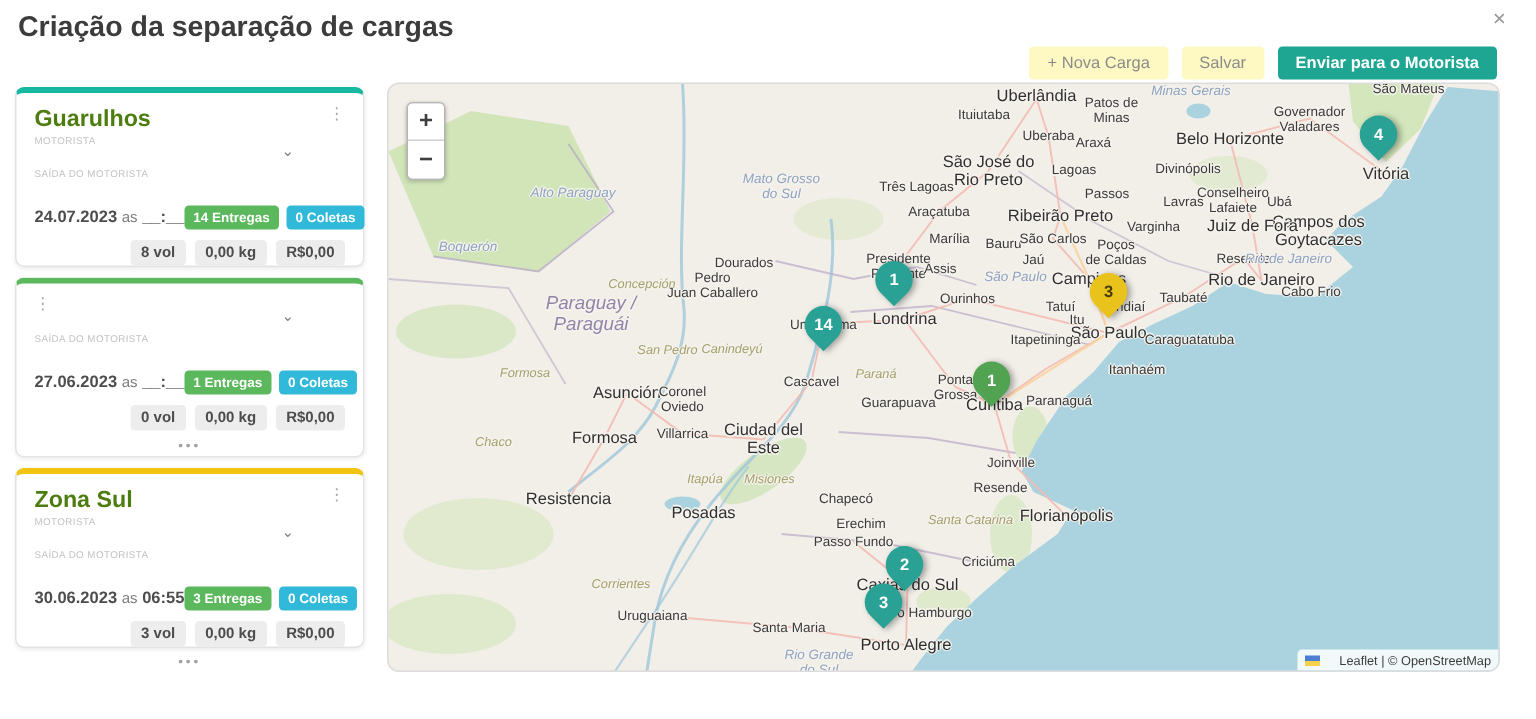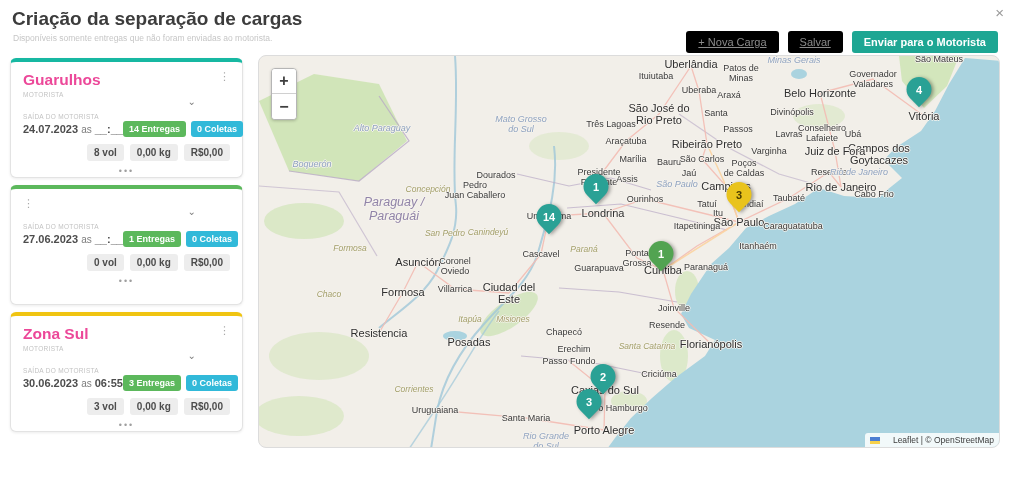--- a/index.html
+++ b/index.html
@@ -7,34 +7,34 @@
   .stage { position:relative; width:1024px; height:479px; background:#fff; }
 
   
   .page-title { position:absolute; left:12px; top:8px; font-size:19px; font-weight:bold; color:#3c3c3c; }
   .page-subtitle { position:absolute; left:13px; top:33px; font-size:8.5px; color:#c6c6c6; }
   .close-x { position:absolute; right:20px; top:4px; font-size:15px; color:#9a9a9a; cursor:pointer; }
 
   
   .toolbar { position:absolute; right:26px; top:31px; display:flex; gap:9px; }
   .btn { border:none; border-radius:3px; font-size:11px; padding:5px 12px; font-family:inherit; cursor:pointer; }
-  .btn-gray { background:#000000; color:#8b8b8b;text-decoration:underline; }
+  .btn-gray { background:#fef9c3; color:#8b8b8b; }
   .btn-teal { color:#fff; font-weight:bold; }
 
   
   .cards { position:absolute; left:10px; top:58px; width:233px; display:flex; flex-direction:column; gap:7px; }
   .card { position:relative; background:#fff; border:1px solid #e3e3e3; border-top:4px solid #999; border-radius:6px;
           box-shadow:0 1px 3px rgba(0,0,0,.08); height:120px; padding:9px 12px 6px 12px; }
   .card-head { display:flex; justify-content:space-between; }
-  .card-title { font-size:15.5px; font-weight:bold; color:#ec4899; }
+  .card-title { font-size:15.5px; font-weight:bold; color:#4d7c0f; }
   .card-sub { font-size:6.5px; color:#c3c3c3; letter-spacing:.3px; margin-top:2px; }
   .kebab { font-size:11px; color:#a9a9a9; cursor:pointer; line-height:10px; }
   .card-chevron { text-align:right; padding-right:34px; color:#7d7d7d; font-size:10px; line-height:8px; height:10px; cursor:pointer; }
   .card-label { font-size:6.5px; color:#c3c3c3; letter-spacing:.3px; margin-top:5px; }
-  .card-row { display:flex; justify-content:space-between; align-items:center; margin-top:1px; }
+  .card-row { display:flex; justify-content:space-between; align-items:center; margin-top:17px; }
   .date-group { font-size:11px; color:#4d4d4d; font-weight:bold; white-space:nowrap; }
   .date-group .as { font-weight:normal; color:#7c7c7c; font-size:10px; }
   .badges { display:flex; gap:5px; }
   .badge { font-size:9px; font-weight:bold; color:#fff; border-radius:3px; padding:3px 6px; white-space:nowrap; }
   .chips { display:flex; justify-content:flex-end; gap:6px; margin-top:7px; }
   .chip { background:#ededed; color:#4c4c4c; font-weight:bold; font-size:10px; border-radius:3px; padding:3px 7px; white-space:nowrap; }
   .more { text-align:center; color:#9f9f9f; font-size:9px; letter-spacing:2px; margin-top:5px; cursor:pointer; }
 
   
   .map { position:absolute; left:258px; top:55px; width:742px; height:393px; background:#f2efe9;
@@ -67,21 +67,20 @@
                  display:flex; align-items:center; gap:13px; }
   .ua-flag { display:inline-block; width:10px; height:7px;
              background:linear-gradient(#4e7ed2 50%, #f7d14b 50%); }
 </style>
 </head>
 <body>
 
 <div class="stage">
 
   <div class="page-title">Criação da separação de cargas</div>
-  <div class="page-subtitle">Disponíveis somente entregas que não foram enviadas ao motorista.</div>
   <div class="close-x">×</div>
 
   <div class="toolbar">
     <button class="btn btn-gray">+ Nova Carga</button>
     <button class="btn btn-gray">Salvar</button>
     <button class="btn btn-teal" id="send-btn" style="background: rgb(30, 166, 147);">Enviar para o Motorista</button>
   </div>
 
   <div class="cards">
 
@@ -232,21 +231,21 @@
         <span class="maplabel state" style="left: 535px; top: 4px;">Minas Gerais</span>
         <span class="maplabel " style="left: 397px; top: 20px;">Ituiutaba</span>
         <span class="maplabel " style="left: 614px; top: 23px;">Governador
 Valadares</span>
         <span class="maplabel " style="left: 680px; top: 3px;">São Mateus</span>
         <span class="maplabel " style="left: 440px; top: 34px;">Uberaba</span>
         <span class="maplabel " style="left: 470px; top: 39px;">Araxá</span>
         <span class="maplabel city-lg" style="left: 561px; top: 37px;">Belo Horizonte</span>
         <span class="maplabel city-lg" style="left: 400px; top: 58px;">São José do
 Rio Preto</span>
-        <span class="maplabel " style="left: 457px; top: 57px;">Santa</span>
+        <span class="maplabel " style="left: 457px; top: 57px;">Lagoas</span>
         <span class="maplabel " style="left: 533px; top: 56px;">Divinópolis</span>
         <span class="maplabel " style="left: 352px; top: 68px;">Três Lagoas</span>
         <span class="maplabel " style="left: 479px; top: 73px;">Passos</span>
         <span class="maplabel " style="left: 563px; top: 77px;">Conselheiro
 Lafaiete</span>
         <span class="maplabel " style="left: 530px; top: 78px;">Lavras</span>
         <span class="maplabel " style="left: 594px; top: 78px;">Ubá</span>
         <span class="maplabel " style="left: 367px; top: 85px;">Araçatuba</span>
         <span class="maplabel city-lg" style="left: 448px; top: 88px;">Ribeirão Preto</span>
         <span class="maplabel city-lg" style="left: 620px; top: 98px;">Campos dos

